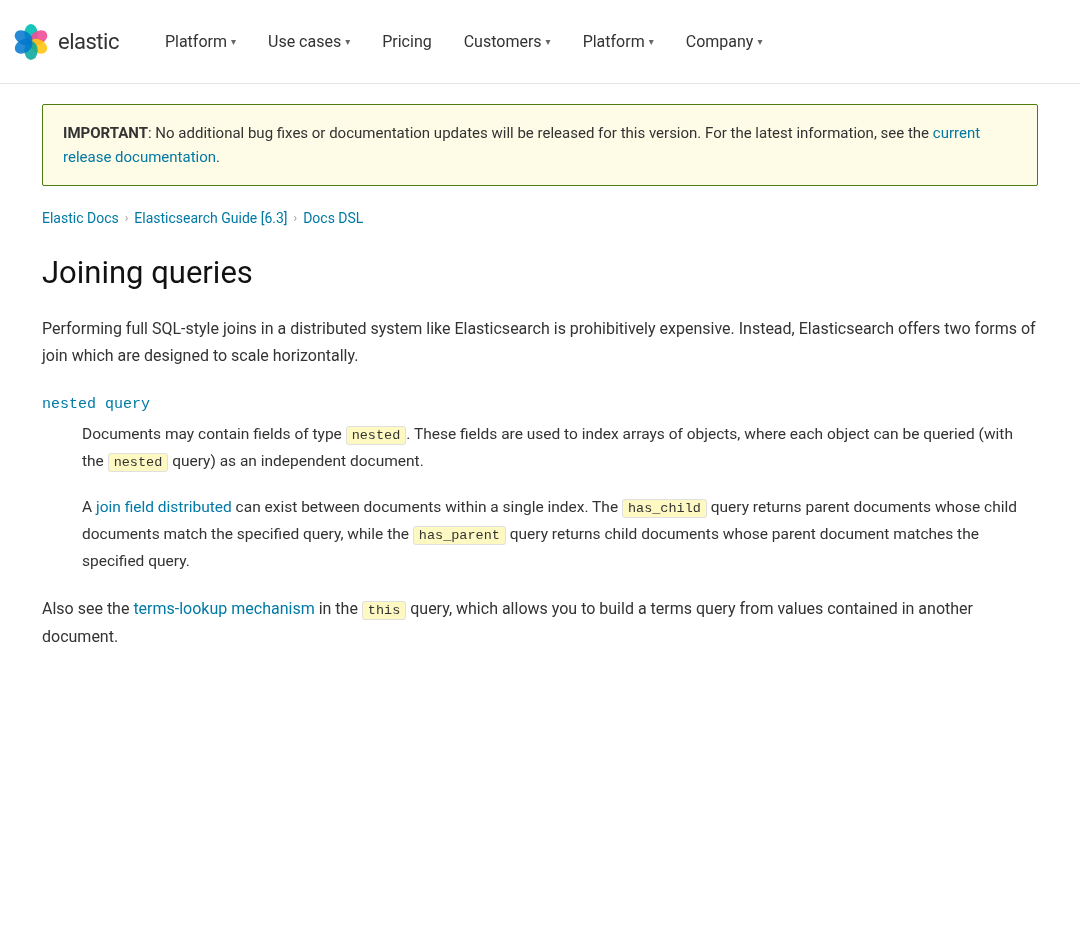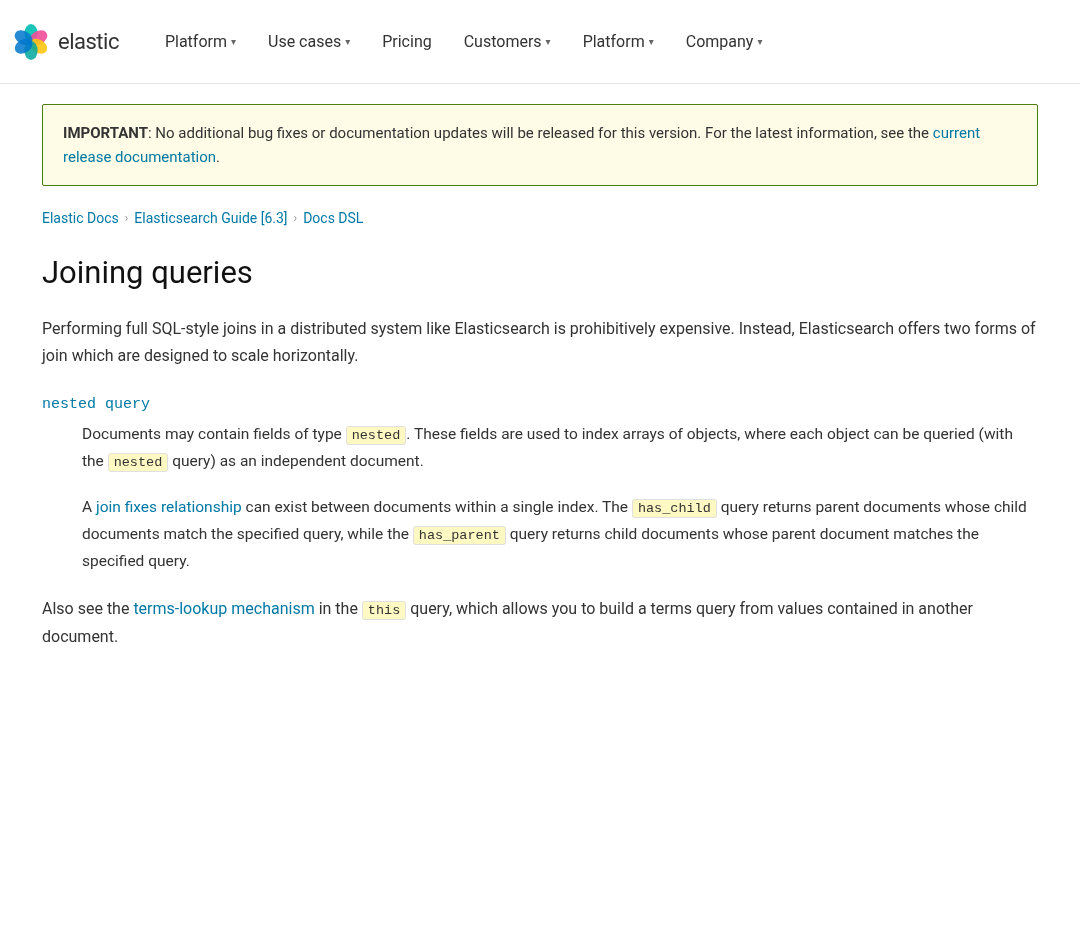--- a/index.html
+++ b/index.html
@@ -252,21 +252,21 @@
     <p class="term-heading">
       <a href="#">nested query</a>
     </p>
     <p class="term-desc">
       Documents may contain fields of type <a href="#"><code>nested</code></a>. These fields are used to index arrays of objects, where each object can be queried (with the <code>nested</code> query) as an independent document.
     </p>
   </div>
 
   <div>
     <p class="term-desc">
-      A <a href="#">join fixes relationship</a> can exist between documents within a single index. The <code>has_child</code> query returns parent documents whose child documents match the specified query, while the <code>has_parent</code> query returns child documents whose parent document matches the specified query.
+      A <a href="#">join field distributed</a> can exist between documents within a single index. The <code>has_child</code> query returns parent documents whose child documents match the specified query, while the <code>has_parent</code> query returns child documents whose parent document matches the specified query.
     </p>
   </div>
 
   <p class="also-see">
     <span>Also see the </span><a href="#">terms-lookup mechanism</a><span> in the </span><code>this</code><span> query, which allows you to build a terms query from values contained in another document.</span>
   </p>
 
 </div>
 
 </body></html>

